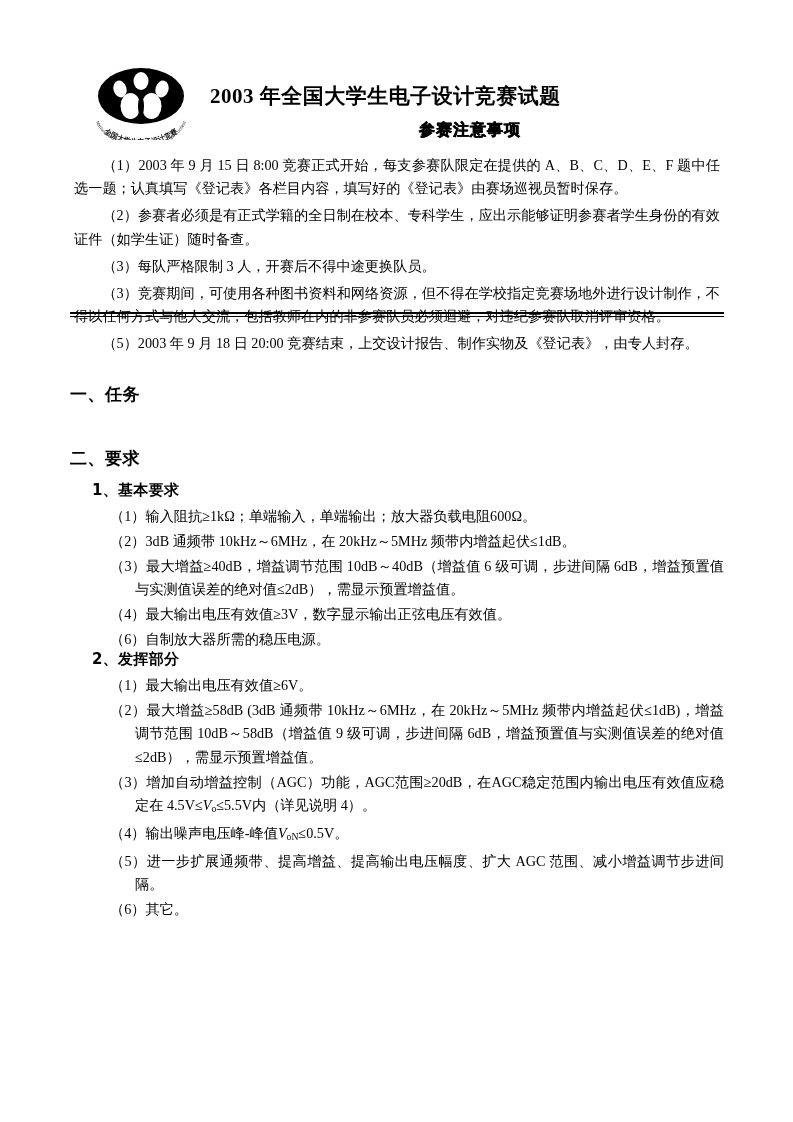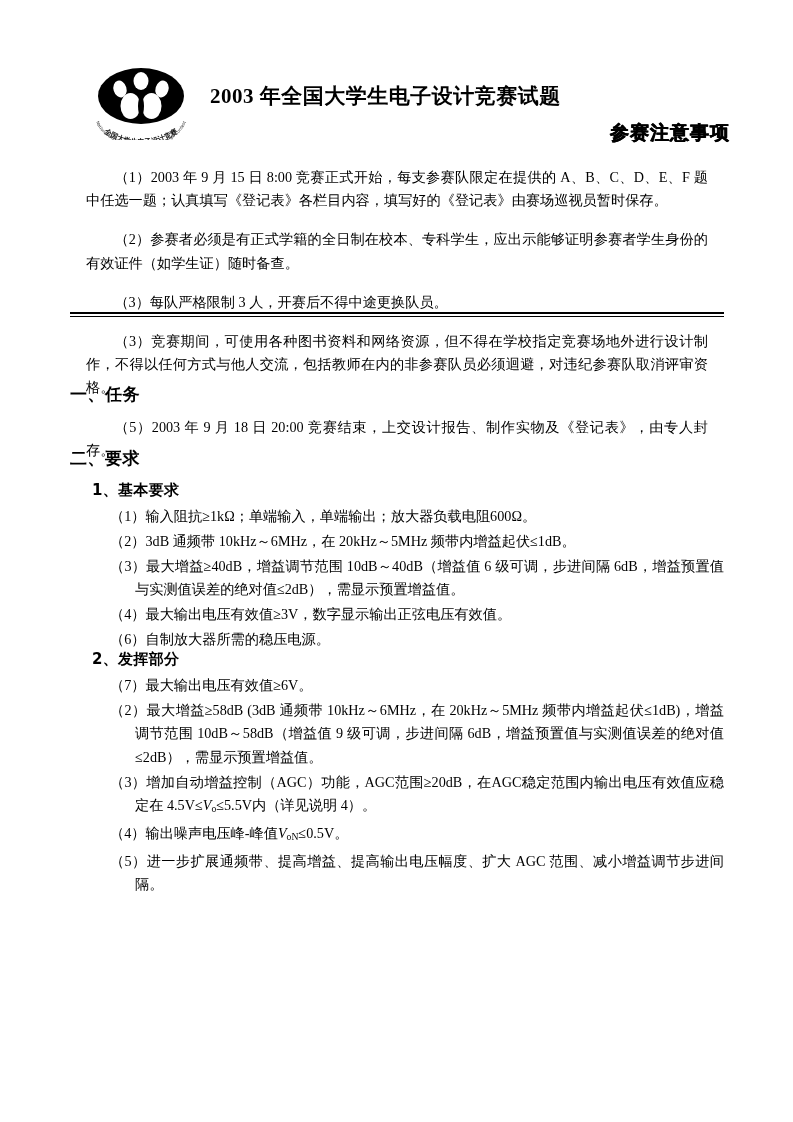--- a/index.html
+++ b/index.html
@@ -52,43 +52,43 @@
     letter-spacing: 0.5px;
     font-family: "Liberation Serif", "DejaVu Serif", serif;
     white-space: nowrap;
   }
 
   .notice-title {
     position: absolute;
     left: 210px;
     top: 58px;
     width: 520px;
-    text-align: right;
-    font-size: 19px;
+    text-align: center;
+    font-size: 16px;
     font-weight: bold;
     font-family: "DejaVu Sans", "Liberation Sans", sans-serif;
     color: #000;
     letter-spacing: 1px;
     -webkit-text-stroke: 0.3px #000;
     text-shadow: 0.6px 0 0 #555, -0.4px 0.4px 0 #888;
   }
 
   
   .notice {
     position: absolute;
     left: 70px;
     top: 150px;
     width: 654px;
     font-size: 14.2px;
     line-height: 23.2px;
     text-align: justify;
     text-justify: inter-ideograph;
   }
   .notice p {
-    margin: 16px;
+    margin: 4px;
     text-indent: 2em;
   }
 
   .rule-double {
     position: absolute;
     left: 70px;
     top: 312px;
     width: 654px;
     height: 5px;
   }
@@ -229,20 +229,21 @@
     <p>（1）输入阻抗≥1kΩ；单端输入，单端输出；放大器负载电阻600Ω。</p>
     <p>（2）3dB 通频带 10kHz～6MHz，在 20kHz～5MHz 频带内增益起伏≤1dB。</p>
     <p>（3）最大增益≥40dB，增益调节范围 10dB～40dB（增益值 6 级可调，步进间隔 6dB，增益预置值与实测值误差的绝对值≤2dB），需显示预置增益值。</p>
     <p>（4）最大输出电压有效值≥3V，数字显示输出正弦电压有效值。</p>
     <p>（6）自制放大器所需的稳压电源。</p>
   </div>
 
   <div class="sec-h2" style="top:650px;">2、发挥部分</div>
 
   <div class="items" style="top:674px;">
-    <p>（7）最大输出电压有效值≥6V。</p>
+    <p>（1）最大输出电压有效值≥6V。</p>
     <p>（2）最大增益≥58dB (3dB 通频带 10kHz～6MHz，在 20kHz～5MHz 频带内增益起伏≤1dB)，增益调节范围 10dB～58dB（增益值 9 级可调，步进间隔 6dB，增益预置值与实测值误差的绝对值≤2dB），需显示预置增益值。</p>
     <p id="item-agc">（3）增加自动增益控制（AGC）功能，AGC范围≥20dB，在AGC稳定范围内输出电压有效值应稳定在 4.5V≤<var>V</var><sub>o</sub>≤5.5V内（详见说明 4）。</p>
     <p id="item-noise">（4）输出噪声电压峰-峰值<var>V</var><sub>oN</sub>≤0.5V。</p>
     <p>（5）进一步扩展通频带、提高增益、提高输出电压幅度、扩大 AGC 范围、减小增益调节步进间隔。</p>
+    <p>（6）其它。</p>
   </div>
 
 </div>
 
 </body></html>

